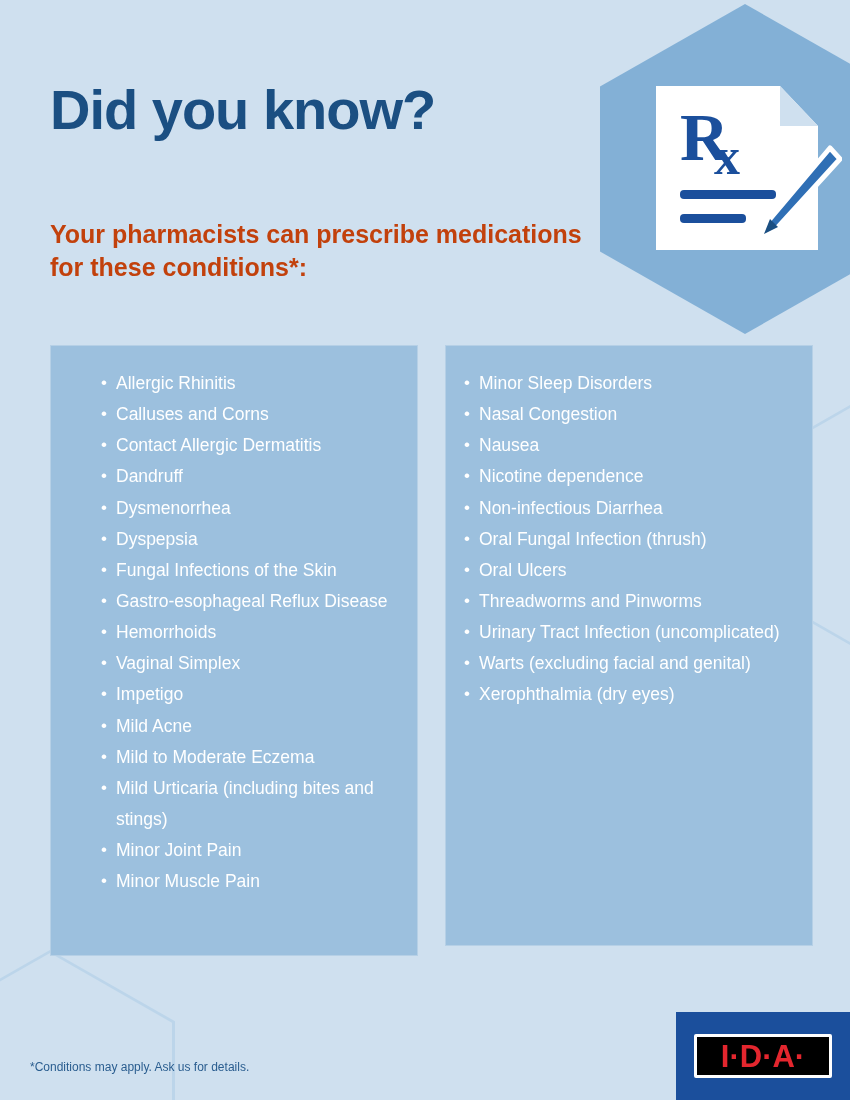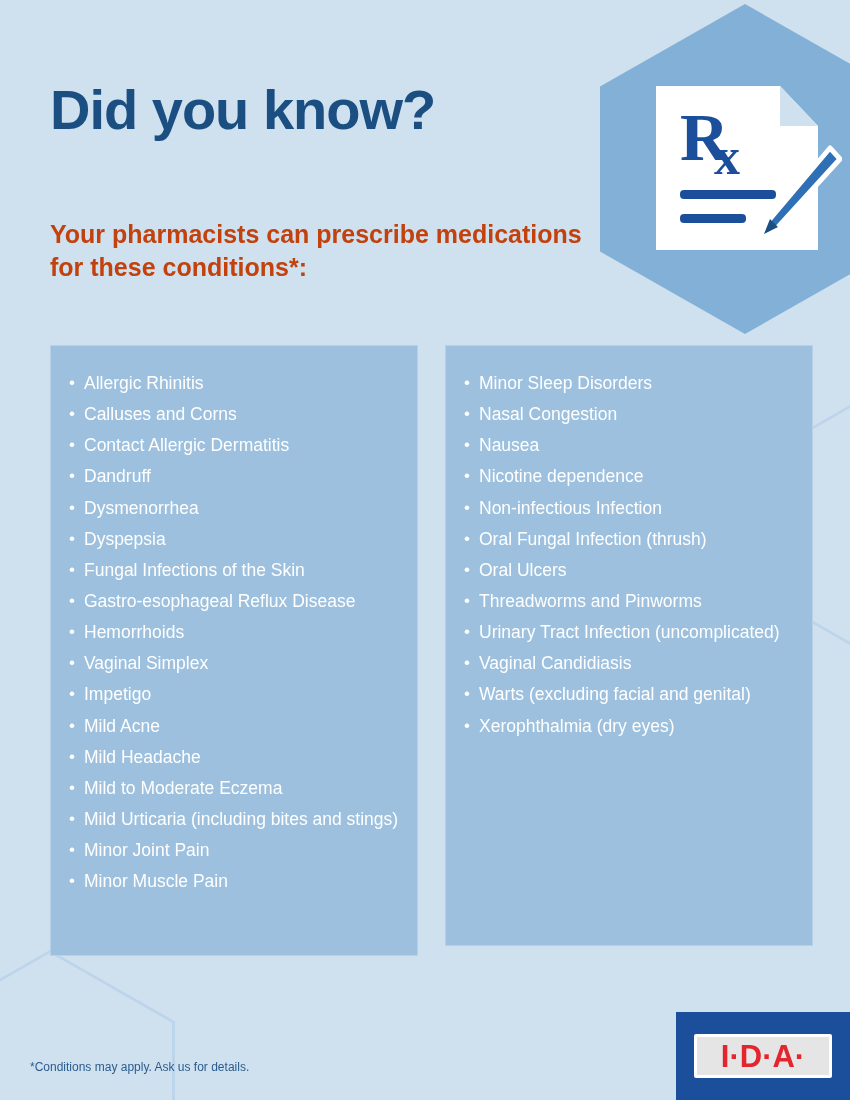--- a/index.html
+++ b/index.html
@@ -99,20 +99,21 @@
   .panel {
     position: absolute;
     top: 345px;
     background: #9cc0de;
     border: 1px solid #b6d0e6;
   }
   #panel-left {
     left: 50px;
     width: 368px;
     height: 611px;
+    padding-left: 32px;
   }
   #panel-right {
     left: 433px;
     width: 368px;
     height: 601px;
     margin-left: 12px;
   }
   .cond-list {
     list-style: none;
     padding: 22px 16px 0 16px;
@@ -149,21 +150,21 @@
     top: 1012px;
     width: 174px;
     height: 88px;
     background: #1b4f9c;
     display: flex;
     align-items: center;
     justify-content: center;
   }
   #logo-inner {
     border: 3px solid #ffffff;
-    background: #e5e5e5;
+    background: #000000;
     padding: 0;
     width: 138px;
     height: 44px;
     display: flex;
     align-items: center;
     justify-content: center;
     border-radius: 2px;
   }
   #logo-text {
     color: #e3262e;
@@ -208,40 +209,38 @@
       <li>Contact Allergic Dermatitis</li>
       <li>Dandruff</li>
       <li>Dysmenorrhea</li>
       <li>Dyspepsia</li>
       <li>Fungal Infections of the Skin</li>
       <li>Gastro-esophageal Reflux Disease</li>
       <li>Hemorrhoids</li>
       <li>Vaginal Simplex</li>
       <li>Impetigo</li>
       <li>Mild Acne</li>
-      <li>Mild Headache</li>
       <li>Mild to Moderate Eczema</li>
       <li>Mild Urticaria (including bites and stings)</li>
       <li>Minor Joint Pain</li>
       <li>Minor Muscle Pain</li>
     </ul>
   </div>
 
   <div id="panel-right" class="panel">
     <ul class="cond-list">
       <li>Minor Sleep Disorders</li>
       <li>Nasal Congestion</li>
       <li>Nausea</li>
       <li>Nicotine dependence</li>
-      <li>Non-infectious Infection</li>
+      <li>Non-infectious Diarrhea</li>
       <li>Oral Fungal Infection (thrush)</li>
       <li>Oral Ulcers</li>
       <li>Threadworms and Pinworms</li>
       <li>Urinary Tract Infection (uncomplicated)</li>
-      <li>Vaginal Candidiasis</li>
       <li>Warts (excluding facial and genital)</li>
       <li>Xerophthalmia (dry eyes)</li>
     </ul>
   </div>
 
   <div id="footnote">*Conditions may apply. Ask us for details.</div>
 
   <div id="logo-block">
     <div id="logo-inner">
       <span id="logo-text">I·D·A·</span>

